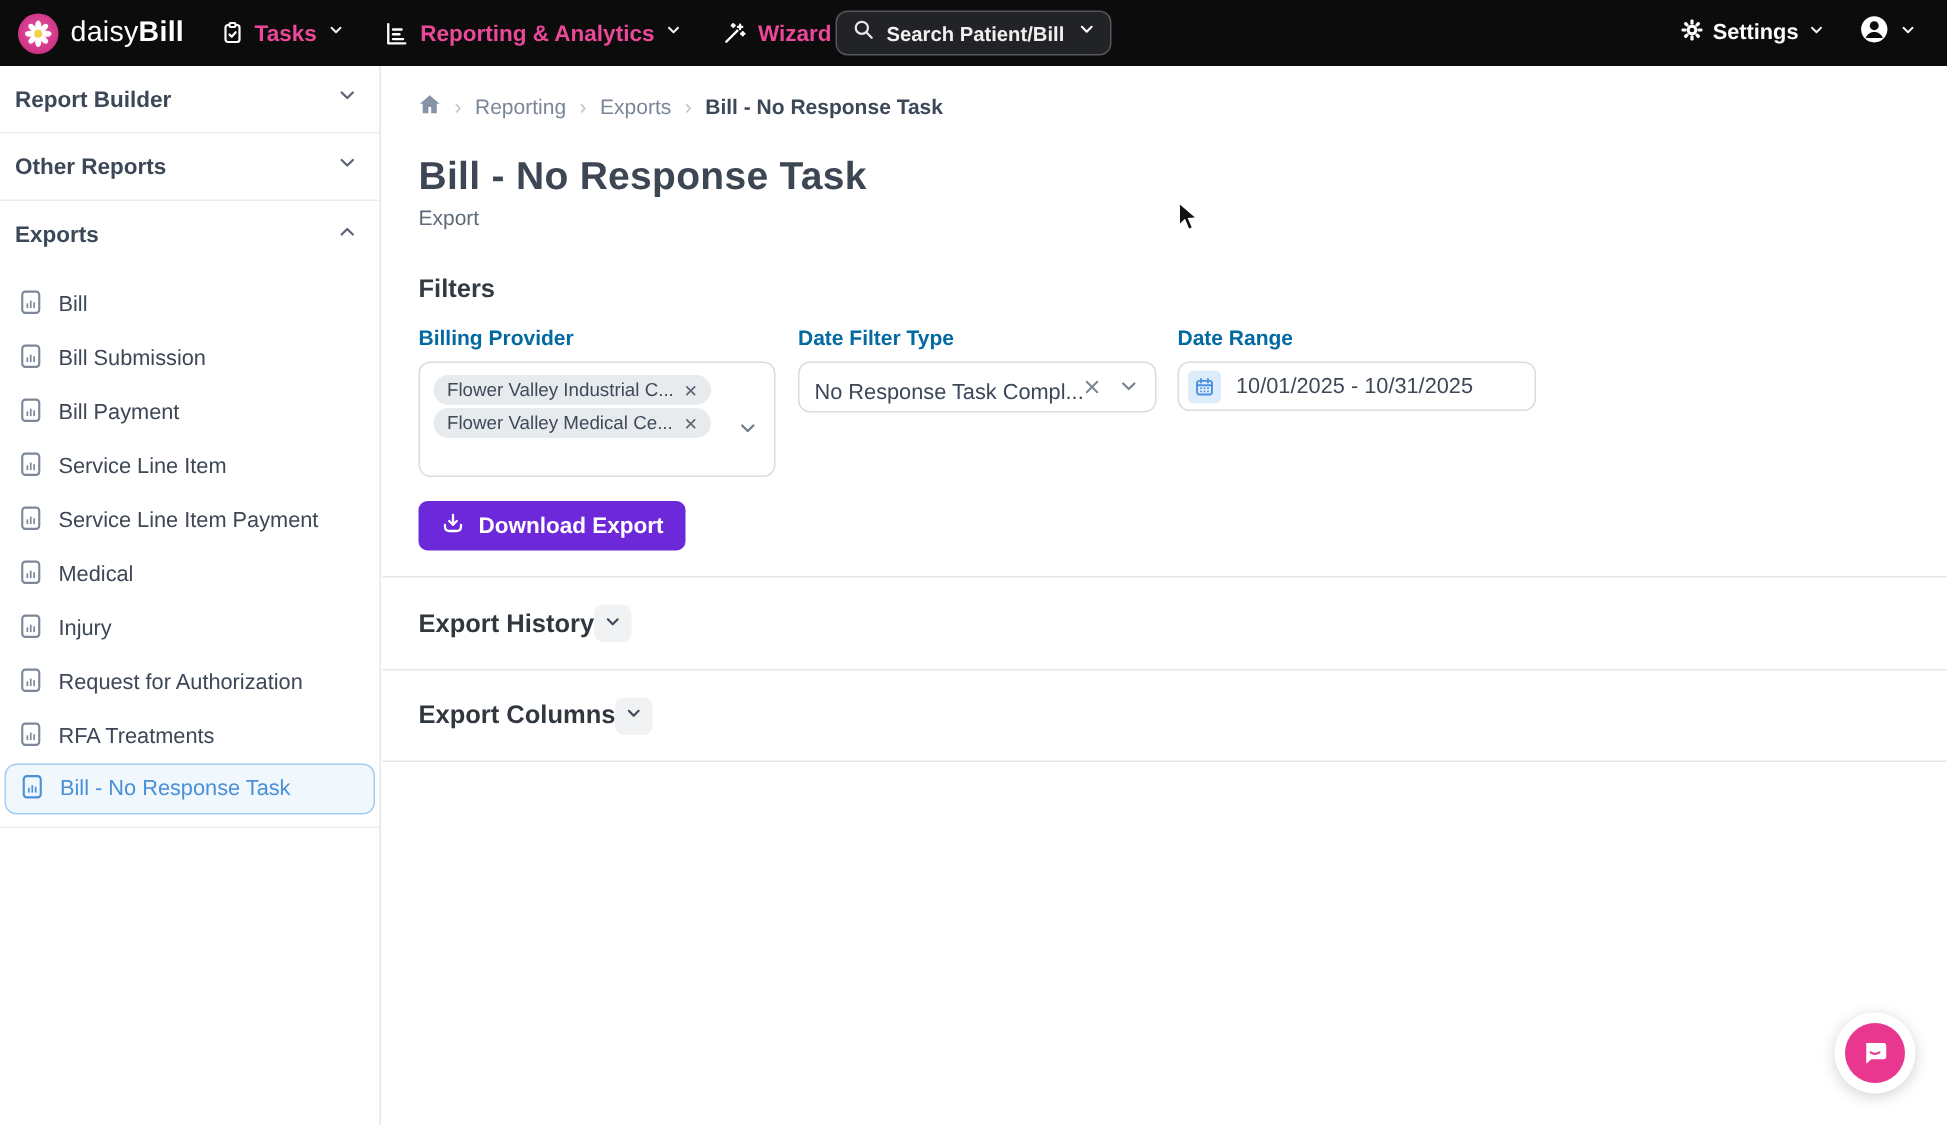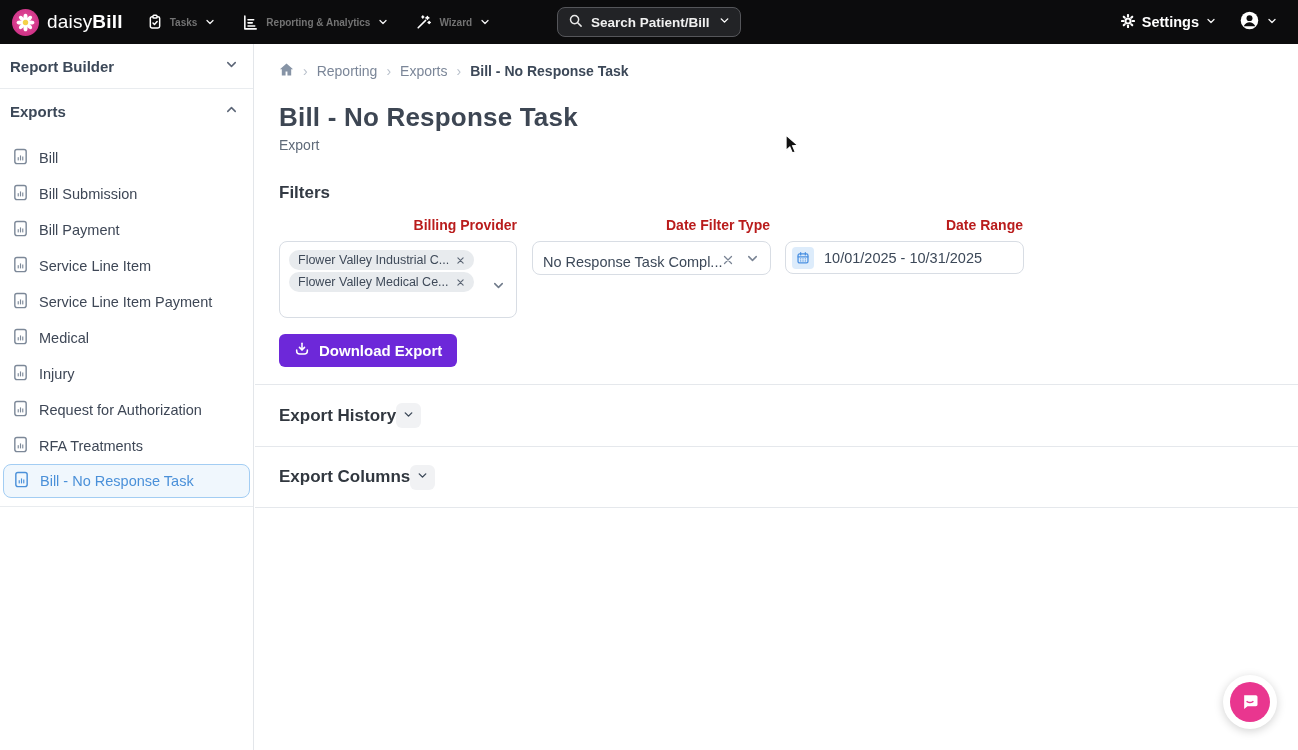--- a/index.html
+++ b/index.html
@@ -6,21 +6,21 @@
   html,body { width:1298px; height:750px; font-family:"Liberation Sans", sans-serif; background:#fff; overflow:hidden; }
   .page { position:relative; width:1298px; height:750px; background:#fff; }
 
   
   .navbar { position:absolute; top:0; left:0; width:100%; height:44px; background:#0c0c0d; display:flex; align-items:center; padding:0 20px 0 12px; color:#fff; }
   .brand { display:flex; align-items:center; gap:8px; cursor:pointer; }
   .brand-badge { width:27px; height:27px; border-radius:50%; background:radial-gradient(circle at 50% 45%, #e8559f 0%, #cf3387 70%, #b82573 100%); display:flex; align-items:center; justify-content:center; }
   .brand-text { font-size:19px; color:#fff; letter-spacing:.2px; }
   .brand-text b { font-weight:700; }
   .nav-menus { display:flex; align-items:center; gap:26px; margin-left:24px; }
-  .nav-item { display:flex; align-items:center; gap:7px; font-size:10px; font-weight:700; color:#737373; cursor:pointer; }
+  .nav-item { display:flex; gap:7px; font-size:15px; font-weight:700; color:#ec4899; cursor:pointer; }
   .nav-item svg { display:block; }
   .chev { opacity:.95; }
   .nav-search { position:absolute; left:50%; transform:translateX(-50%); top:7px; width:184px; height:30px; background:#222326; border:1px solid #55565a; border-radius:8px; display:flex; align-items:center; padding:0 10px; gap:8px; cursor:pointer; }
   .nav-search-label { font-size:13.5px; color:#f0f0f0; font-weight:600; flex:1; white-space:nowrap; }
   .nav-right { margin-left:auto; display:flex; align-items:center; gap:22px; }
   .nav-settings { display:flex; align-items:center; gap:6px; font-size:14.5px; font-weight:700; cursor:pointer; }
   .nav-account { display:flex; align-items:center; gap:6px; cursor:pointer; }
 
   
   .sidebar { position:absolute; top:44px; left:0; width:254px; height:706px; background:#fff; border-right:1px solid #e3e6ea; }
@@ -38,21 +38,21 @@
   .breadcrumb { display:flex; align-items:center; gap:9px; padding:18px 0 0 24px; font-size:14px; }
   .crumb-link { color:#7b8698; cursor:pointer; }
   .crumb-sep { color:#b9c1cc; }
   .crumb-current { color:#3c4858; font-weight:700; }
   .page-title { padding:22px 0 0 24px; font-size:26px; font-weight:700; color:#3d4653; letter-spacing:.2px; }
   .page-subtitle { padding:4px 0 0 24px; font-size:14px; color:#5f6a79; }
 
   .filters-heading { padding:30px 0 0 24px; font-size:17px; font-weight:700; color:#333a44; }
   .filters-row { display:flex; gap:15px; padding:14px 0 0 24px; }
   .filter-col { width:238px; }
-  .filter-label { font-size:14px; font-weight:700; color:#b91c1c; margin-bottom:8px;text-align:right; }
+  .filter-label { font-size:14px; font-weight:700; color:#0369a1; margin-bottom:8px; }
   .ms-box { position:relative; width:238px; height:77px; border:1px solid #d8dde4; border-radius:8px; padding:8px 36px 8px 9px; cursor:pointer; }
   .chip { display:inline-flex; align-items:center; gap:7px; background:#e8ebee; border-radius:11px; height:20px; padding:0 9px; font-size:12.5px; color:#3f4a59; margin-bottom:2px; white-space:nowrap; }
   .chip-x { color:#5c6675; display:flex; cursor:pointer; }
   .ms-chevron { position:absolute; right:10px; top:36px; color:#6f7a8a; }
   .select-box { position:relative; width:239px; height:34px; border:1px solid #d8dde4; border-radius:8px; display:flex; align-items:flex-end; padding:4px 10px; cursor:pointer; }
   .select-value { font-size:14.5px; color:#3c4858; flex:1; white-space:nowrap; overflow:hidden; }
   .select-icons { display:flex; align-items:center; gap:11px; color:#7a8494; }
   .date-box { width:239px; height:33px; border:1px solid #d8dde4; border-radius:8px; display:flex; align-items:center; gap:10px; padding:0 6px; cursor:pointer; }
   .cal-wrap { width:22px; height:22px; background:#ddecfb; border-radius:4px; display:flex; align-items:center; justify-content:center; color:#4a90e2; }
   .date-value { font-size:14.5px; color:#3c4858; }
@@ -202,20 +202,28 @@
               <path d="M6 9l6 6 6-6"></path>
             </svg>
         </span>
       </div>
     </div>
   </div>
 
   <div class="sidebar">
     <div class="side-section">
       <span class="side-section-label">Report Builder</span>
+      <span class="chev-g">
+        <svg width="15" height="15" viewBox="0 0 24 24" fill="none" stroke="#5c6677" stroke-width="2.4" stroke-linecap="round" stroke-linejoin="round">
+            <path d="M6 9l6 6 6-6"></path>
+          </svg>
+      </span>
+    </div>
+    <div class="side-section">
+      <span class="side-section-label">Other Reports</span>
       <span class="chev-g">
         <svg width="15" height="15" viewBox="0 0 24 24" fill="none" stroke="#5c6677" stroke-width="2.4" stroke-linecap="round" stroke-linejoin="round">
             <path d="M6 9l6 6 6-6"></path>
           </svg>
       </span>
     </div>
     <div class="side-section" style="border-bottom:none;">
       <span class="side-section-label">Exports</span>
       <span class="chev-g">
         <svg width="15" height="15" viewBox="0 0 24 24" fill="none" stroke="#5c6677" stroke-width="2.4" stroke-linecap="round" stroke-linejoin="round">

